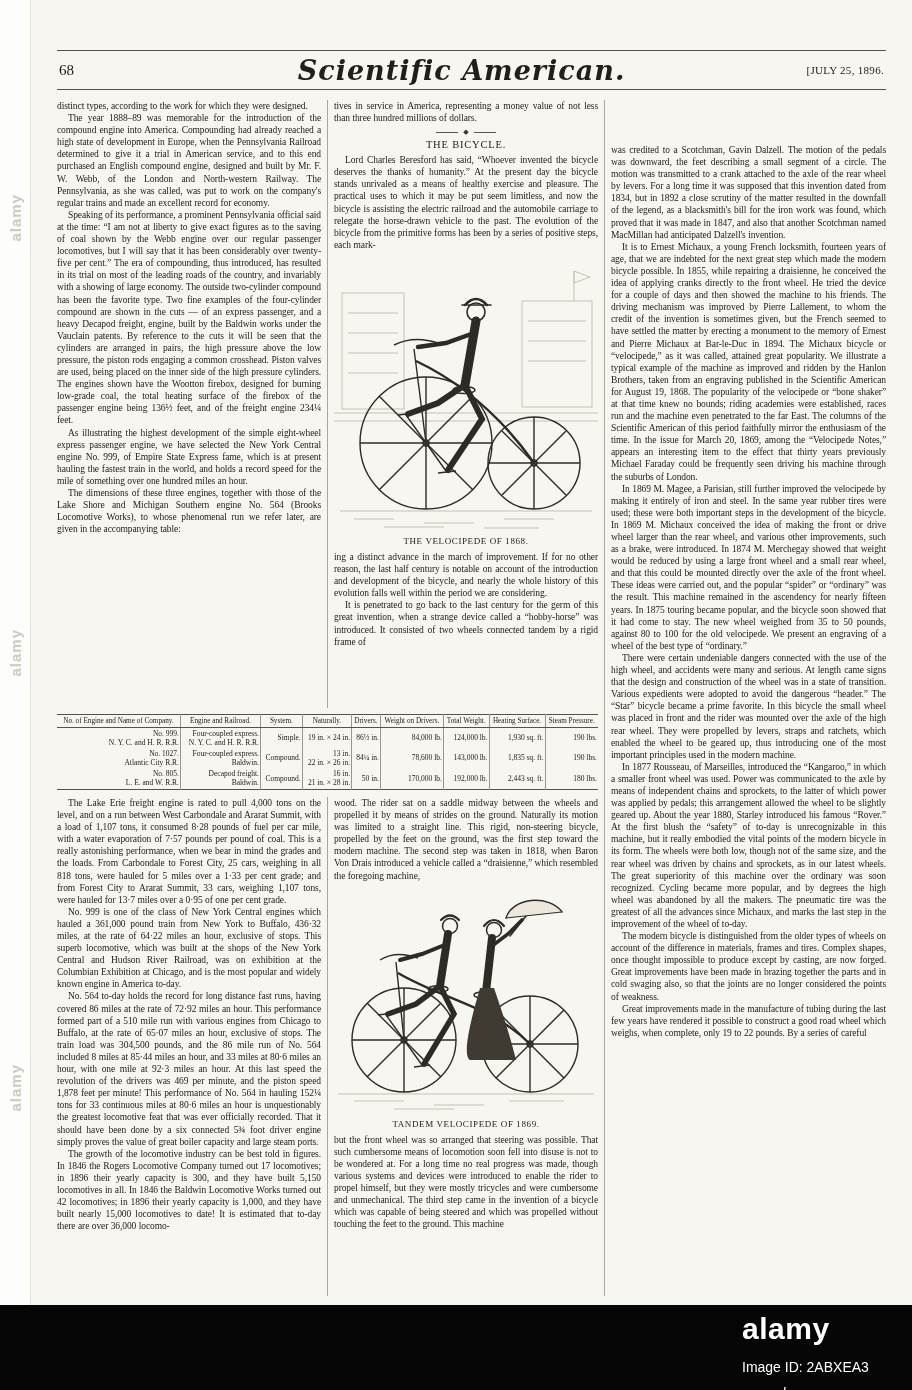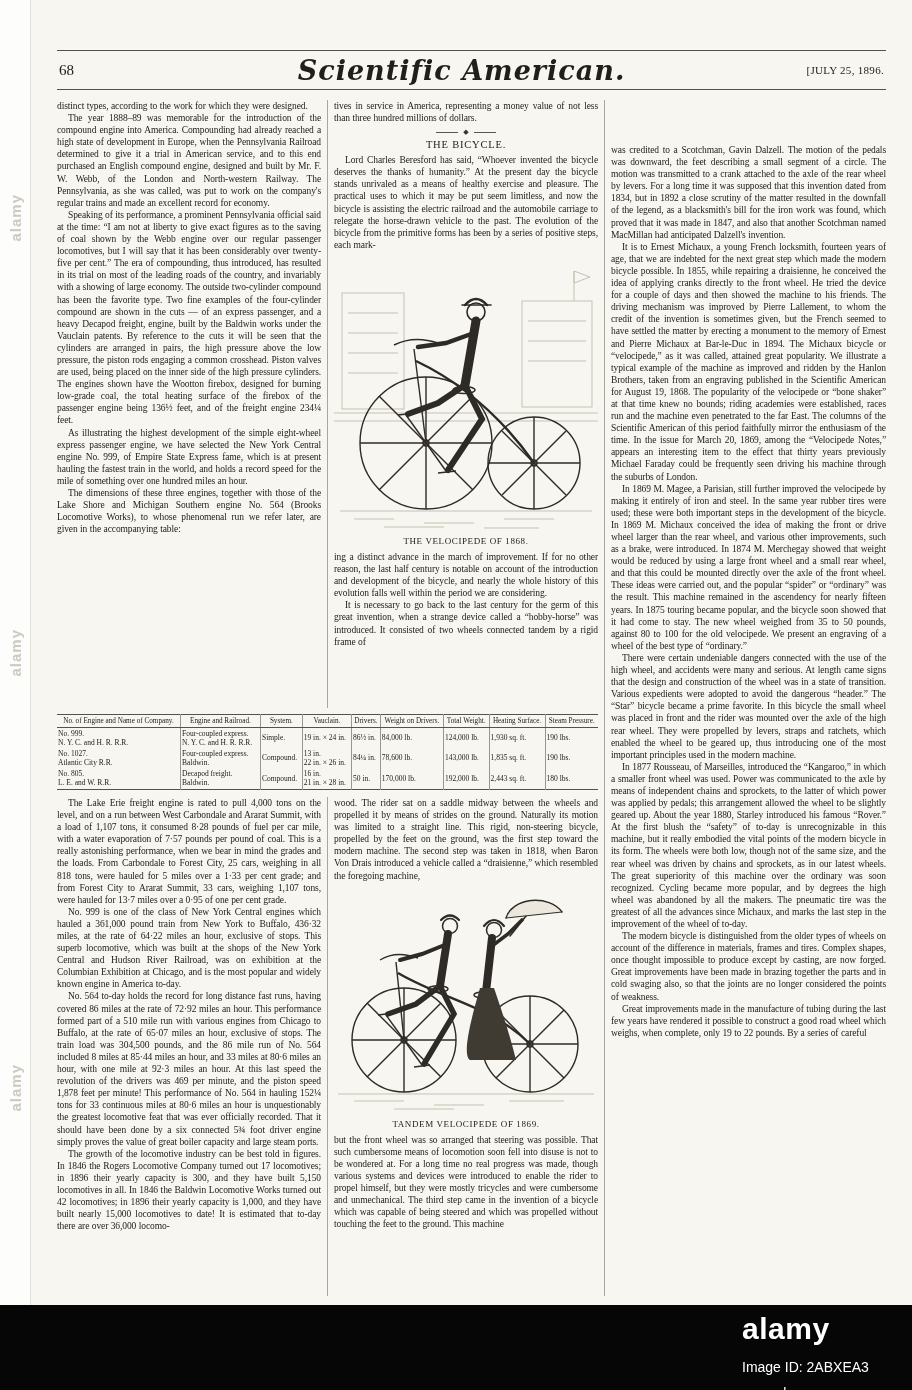--- a/index.html
+++ b/index.html
@@ -51,21 +51,21 @@
   .figure svg { display:block; }
   .fig-caption { text-align:center; font-size:9px; letter-spacing:0.6px; margin:3px 0 5px; }
 
   .loco-table { width:100%; border-collapse:collapse; margin:6px 0 7px;
                 border-top:1px solid #56524a; border-bottom:1px solid #56524a;
                 font-family:"Liberation Serif",serif; }
   .loco-table th { font-size:7.2px; font-weight:400; line-height:8.4px; padding:2px 1px;
                    border-bottom:1px solid #56524a; border-left:1px solid #9b968b;
                    text-align:center; vertical-align:middle; }
   .loco-table td { font-size:7.5px; line-height:8.6px; padding:1.5px 1px;
-                   border-left:1px solid #9b968b; text-align:left; vertical-align:middle;
+                   border-left:1px solid #9b968b; text-align:right; vertical-align:middle;
                    white-space:pre-line;margin-top:24px; }
   .loco-table th:first-child, .loco-table td:first-child { border-left:none; }
 
   
   .alamy-bar { position:absolute; left:0; bottom:0; width:912px; height:85px; background:#060606; }
   .alamy-box { position:absolute; left:742px; top:8px; color:#ffffff;
                font-family:"Liberation Sans",sans-serif; }
   .alamy-logo { font-size:30px; font-weight:700; letter-spacing:0.5px; line-height:32px; }
   .alamy-id   { font-size:14px; margin-top:14px; }
   .alamy-url  { font-size:14px; margin-top:10px; }
@@ -177,32 +177,32 @@
                   <line x1="170" y1="262" x2="220" y2="262"></line>
                     <line x1="50" y1="270" x2="110" y2="270"></line>
                   <line x1="150" y1="271" x2="205" y2="271"></line>
                 </g>
               </svg>
               <figcaption class="fig-caption">THE VELOCIPEDE OF 1868.</figcaption>
             </figure>
 
             <div>
                 <p class="para">ing a distinct advance in the march of improvement. If for no other reason, the last half century is notable on account of the introduction and development of the bicycle, and nearly the whole history of this evolution falls well within the period we are considering.</p>
-                <p class="para indent">It is necessary to go back to the last century for the germ of this great invention, when a strange device called a “hobby-horse” was introduced. It consisted of two wheels connected tandem by a rigid frame of</p>
+                <p class="para indent">It is penetrated to go back to the last century for the germ of this great invention, when a strange device called a “hobby-horse” was introduced. It consisted of two wheels connected tandem by a rigid frame of</p>
               </div>
           </div>
         </div>
 
         <table class="loco-table">
           <thead>
               <tr>
                 <th>No. of Engine and Name of Company.</th>
                 <th>Engine and Railroad.</th>
                 <th>System.</th>
-                <th>Vauclain.</th>
+                <th>Naturally.</th>
                 <th>Drivers.</th>
                 <th>Weight on Drivers.</th>
                 <th>Total Weight.</th>
                 <th>Heating Surface.</th>
                 <th>Steam Pressure.</th>
               </tr>
             </thead>
           <tbody>
               <tr>
                 <td>No. 999.

